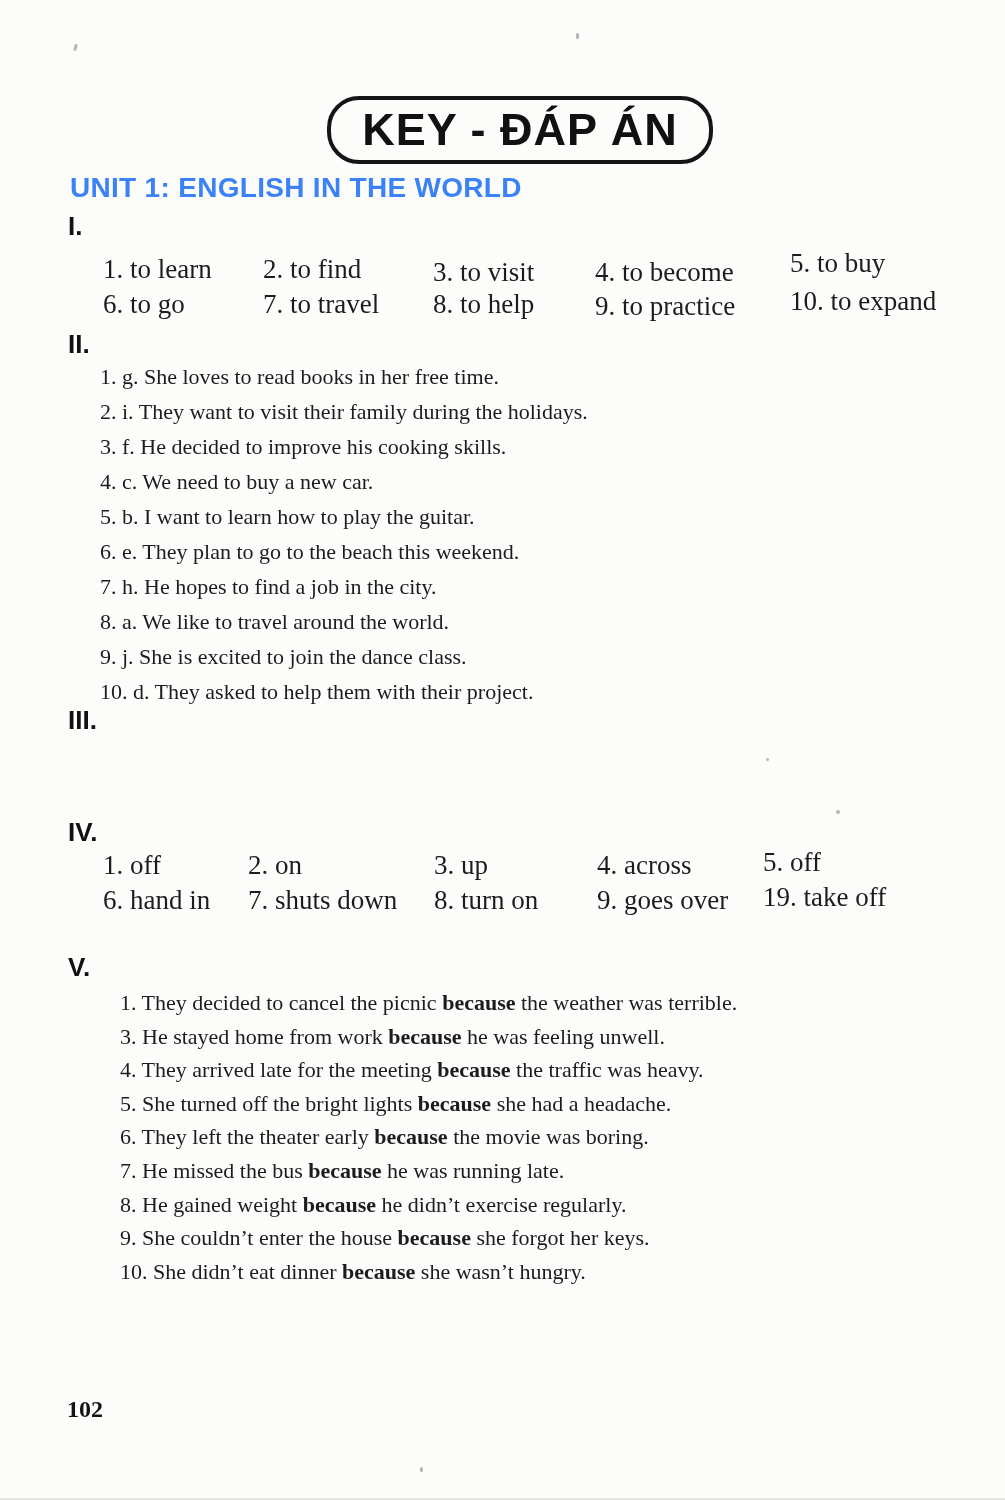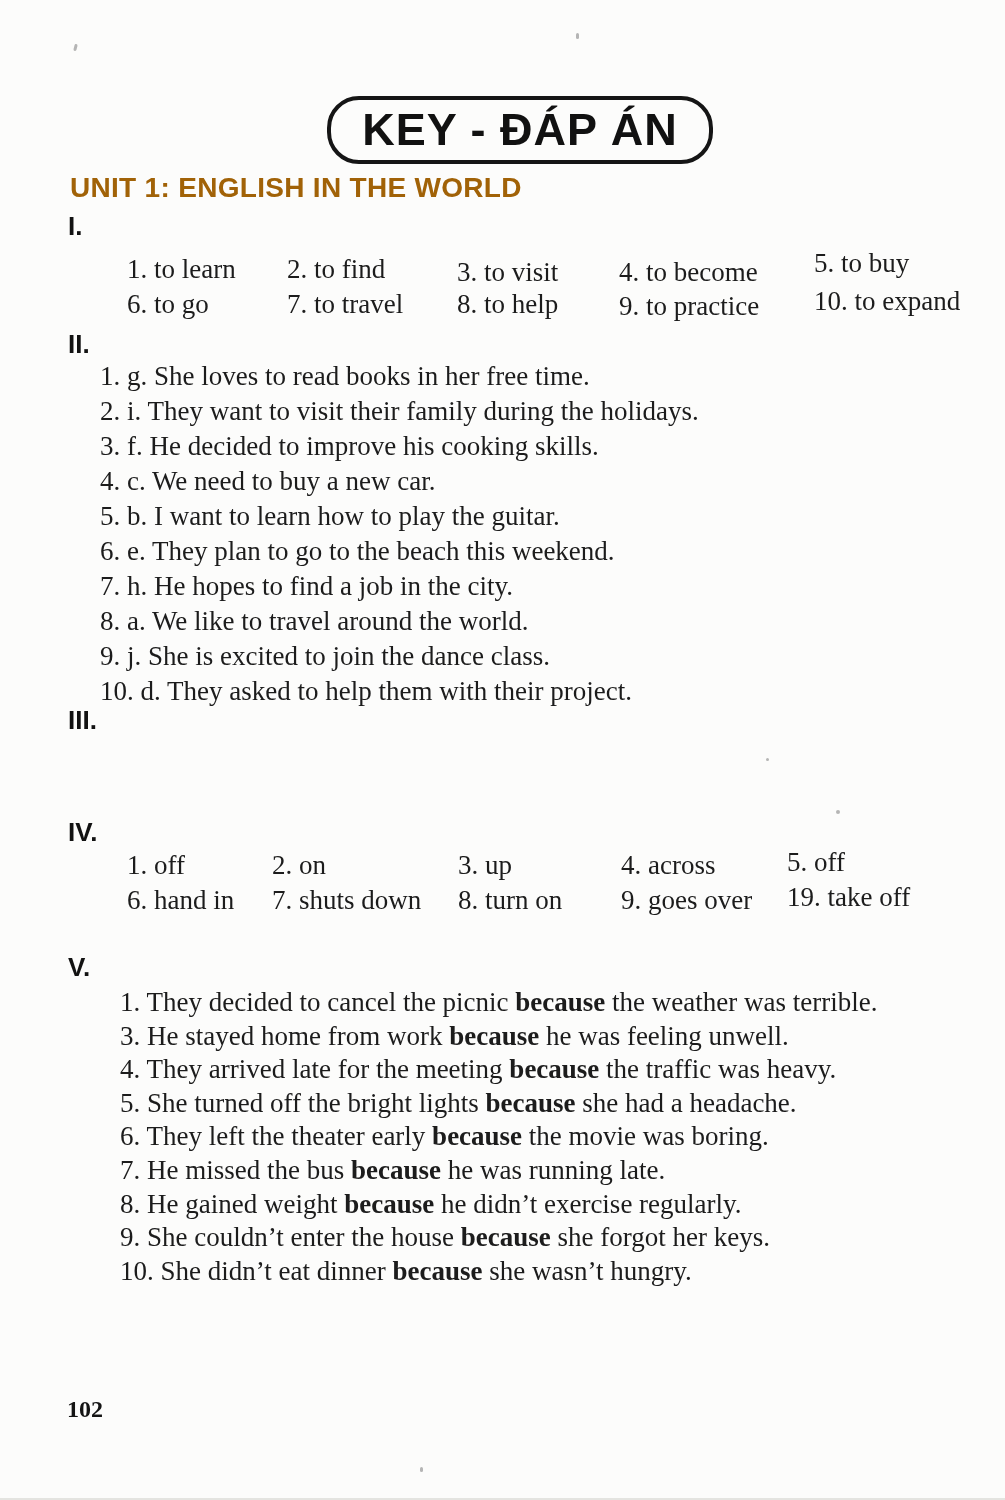--- a/index.html
+++ b/index.html
@@ -17,53 +17,53 @@
     border:4px solid #151515;border-radius:32px;
     display:flex;align-items:center;justify-content:center;
     font-family:"Liberation Sans","DejaVu Sans",sans-serif;
     font-weight:bold;font-size:45px;letter-spacing:1px;
     color:#111;
   }
   
   .unit-title{
     position:absolute;left:70px;top:172px;
     font-family:"Liberation Sans","DejaVu Sans",sans-serif;
-    font-weight:bold;font-size:28px;letter-spacing:0.3px;color:#a16207;text-align:center;
+    font-weight:bold;font-size:28px;letter-spacing:0.3px;color:#3b82f6;text-align:center;
   }
   .seclabel{
     position:absolute;left:68px;
     font-family:"Liberation Sans","DejaVu Sans",sans-serif;
     font-weight:bold;font-size:26px;color:#121212;
   }
   #lbl1{top:211px}
   #lbl2{top:329px}
   #lbl3{top:705px}
   #lbl4{top:817px}
   #lbl5{top:952px}
   
   .agrid{
     position:absolute;display:grid;
-    font-size:27px;line-height:35px;color:#1c1c1c;margin-left:24px;
+    font-size:27px;line-height:35px;color:#1c1c1c;
   }
   #grid1{left:103px;top:252px;grid-template-columns:160px 170px 162px 195px auto;}
   #grid3{left:102px;top:741px;grid-template-columns:161px 167px 165px 168px auto;}
   #grid4{left:103px;top:848px;grid-template-columns:145px 186px 163px 166px auto;}
   .cell{white-space:nowrap;}
   
   #grid1 .cell:nth-child(3){transform:translateY(3px);}
   #grid1 .cell:nth-child(4){transform:translateY(3px);}
   #grid1 .cell:nth-child(5){transform:translateY(-6px);}
   #grid1 .cell:nth-child(9){transform:translateY(2px);}
   #grid1 .cell:nth-child(10){transform:translateY(-3px);}
   #grid3 .cell:nth-child(5){transform:translateY(-4px);}
   #grid3 .cell:nth-child(10){transform:translateY(-2px);}
   #grid4 .cell:nth-child(5){transform:translateY(-3px);}
   #grid4 .cell:nth-child(10){transform:translateY(-3px);}
   
-  .alist{position:absolute;font-size:27px;color:#1c1c1c;}
+  .alist{position:absolute;font-size:22px;color:#1c1c1c;}
   #list2{left:100px;top:359px;line-height:35px;}
   #list5{left:100px;top:986px;line-height:33.6px;margin-left:20px;}
   .aline{white-space:nowrap;}
   .aline strong{font-weight:bold;}
   
   .pagenum{
     position:absolute;left:67px;top:1396px;
     font-weight:bold;font-size:24px;color:#141414;
   }
   

